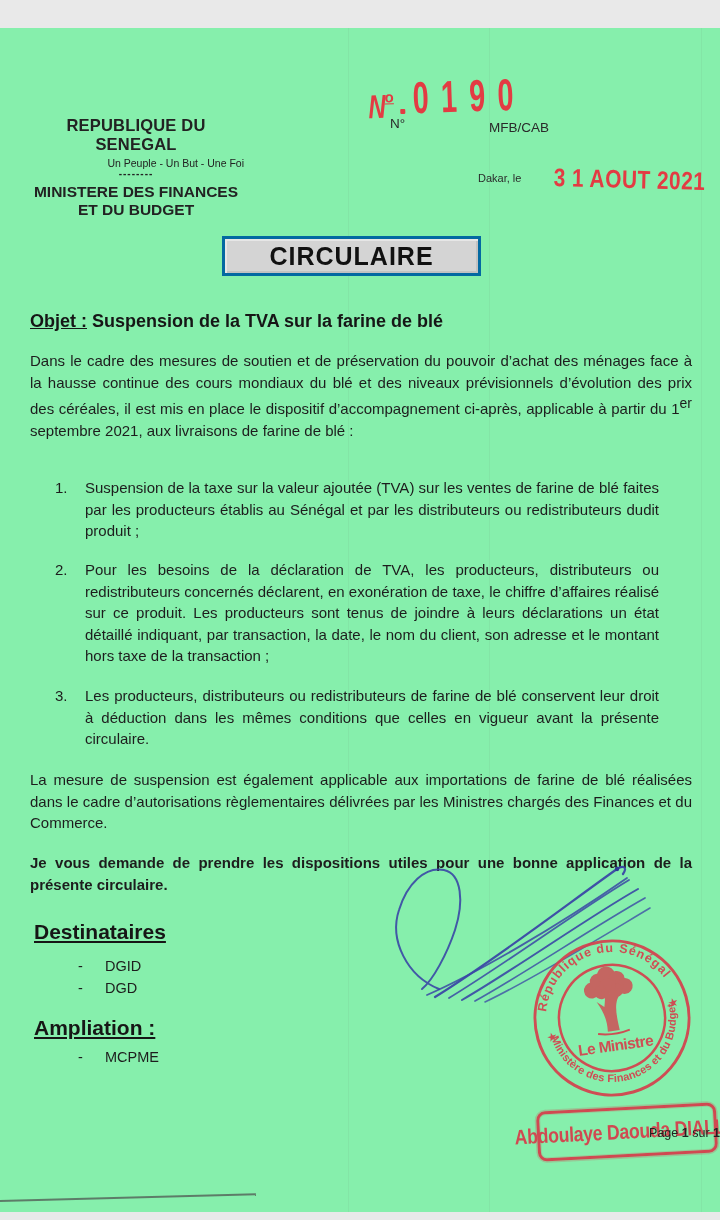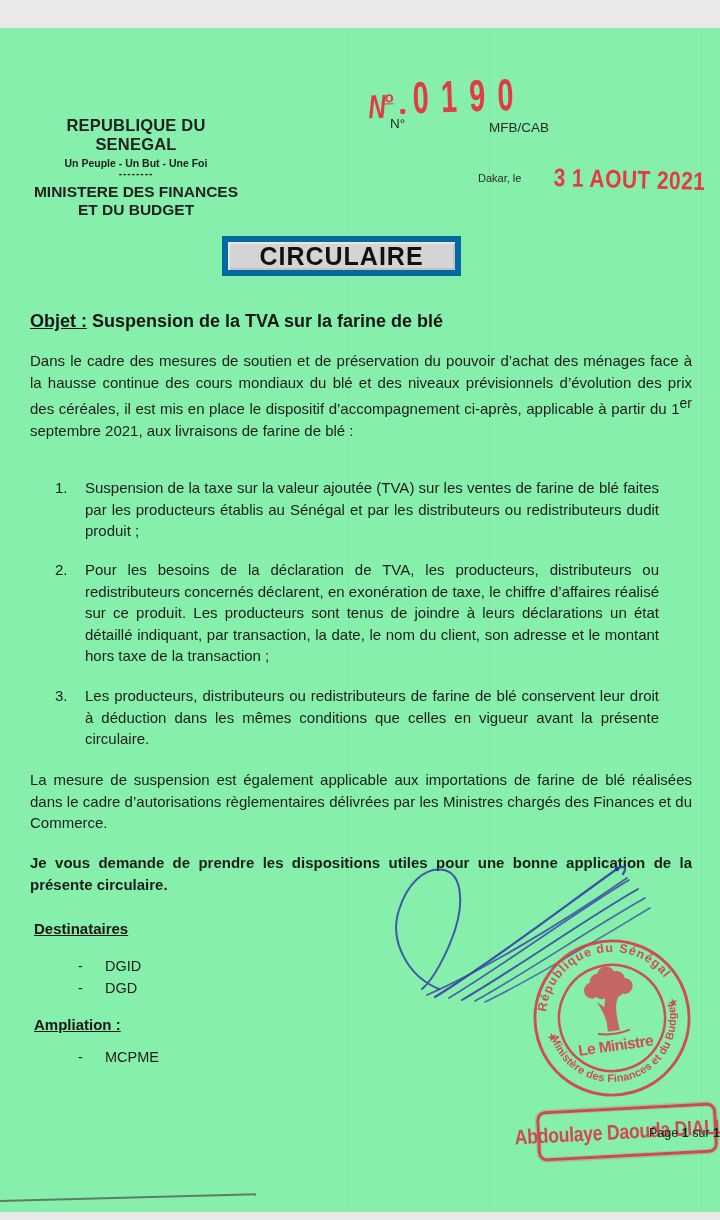--- a/index.html
+++ b/index.html
@@ -10,58 +10,58 @@
     font-family:"Liberation Sans", sans-serif; color:#1d1d1d;
   }
   .band-top { position:absolute; left:0; top:0; width:720px; height:28px; background:#e9e9e9; }
   .band-bottom { position:absolute; left:0; top:1212px; width:720px; height:8px; background:#e9e9e9; }
   .scan-vline { position:absolute; top:28px; height:1184px; width:1px; background:rgba(90,90,90,0.06); }
   .scan-dark-line { position:absolute; left:0; top:1200px; width:256px; height:2px; background:#4c4c4c; opacity:.7; transform:rotate(-1.5deg); transform-origin:left center; }
 
   
   .hdr-left { position:absolute; left:28px; top:116px; width:216px; text-align:center; color:#222; }
   .hdr-republic { font-size:16.5px; font-weight:bold; letter-spacing:.2px; }
-  .hdr-motto { font-size:10.5px; font-weight:bold; margin-top:3px; }
+  .hdr-motto { font-size:10.5px; font-weight:normal; margin-top:3px;text-align:right; }
   .hdr-dashes { font-size:10px; font-weight:bold; letter-spacing:1px; line-height:10px; }
   .hdr-ministry { font-size:15.5px; font-weight:bold; margin-top:4px; line-height:18px; }
 
   
   .stamp-no { position:absolute; left:366px; top:82px; color:#e8323e; font-weight:bold; transform:rotate(-2deg); opacity:.95; white-space:nowrap; }
   .stamp-no .n { font-size:30px; display:inline-block; transform:scale(.8,1.1); font-style:italic; }
   .stamp-no .o { font-size:15px; display:inline-block; vertical-align:14px; margin-left:-3px; text-decoration:underline; }
   .stamp-no .dot { display:inline-block; width:5px; height:5px; background:#e8323e; border-radius:1px; margin:0 8px 2px 6px; }
   .stamp-no .digits { font-size:35px; display:inline-block; transform:scale(.82,1.28); transform-origin:left bottom; letter-spacing:15px; }
 
   .no-label { position:absolute; left:390px; top:116px; font-size:13.5px; color:#2a2a2a; }
   .ref-label { position:absolute; left:489px; top:120px; font-size:13.5px; color:#2a2a2a; }
   .place-label { position:absolute; left:478px; top:172px; font-size:11px; color:#2a2a2a; }
   .stamp-date { position:absolute; left:554px; top:163px; color:#e8323e; font-weight:bold; font-size:22px; letter-spacing:.5px; transform:rotate(1.5deg) scale(.95,1.15); transform-origin:left top; opacity:.95; white-space:nowrap; }
 
   
-  .title-box { position:absolute; left:222px; top:236px; width:239px; height:40px;
-    background:#d4d4d4; border:6px solid #0369a1;
+  .title-box { position:absolute; left:222px; top:236px; width:259px; height:40px;
+    background:#d4d4d4; border:3px solid #0369a1;
     box-shadow: inset 2px 2px 0 #e6e6e6, inset -2px -2px 0 #c2c2c2;
     display:flex; align-items:center; justify-content:center; }
   .title-text { font-size:25px; font-weight:bold; color:#111; letter-spacing:1px; }
 
   
   .objet { position:absolute; left:30px; top:311px; width:662px; font-size:18px; font-weight:bold; color:#161616; }
   .objet .lbl { text-decoration:underline; }
   .para { position:absolute; left:30px; width:662px; font-size:15px; line-height:21.6px; text-align:justify; color:#1d1d1d; }
   .p-intro { top:350px; }
   .p-import { top:769px; }
   .p-demande { top:852px;font-weight:bold; }
   sup { font-size:14px; }
 
   .list-item { position:absolute; left:55px; width:604px; display:flex; font-size:15px; line-height:21.6px; color:#1d1d1d; }
   .list-item .num { width:30px; flex:none; }
   .list-item .li-text { flex:1; text-align:justify; }
   .li-1 { top:477px; } .li-2 { top:559px; } .li-3 { top:685px; }
 
-  .sec-title { position:absolute; left:34px; font-size:15px; font-weight:bold; text-decoration:underline; color:#161616; }
+  .sec-title { position:absolute; left:34px; font-size:21px; font-weight:bold; text-decoration:underline; color:#161616; }
   .t-dest { top:920px; } .t-ampl { top:1016px; }
   .dash-list { position:absolute; left:78px; font-size:14.5px; line-height:22px; color:#1d1d1d; }
   .l-dest { top:955px; } .l-ampl { top:1046px; }
   .dash-list .dash { display:inline-block; width:27px; }
 
   
   .signature { position:absolute; left:365px; top:856px; width:300px; height:152px; }
 
   
   .round-stamp { position:absolute; left:530px; top:936px; width:164px; height:164px; transform:rotate(-16deg); opacity:.92; }

